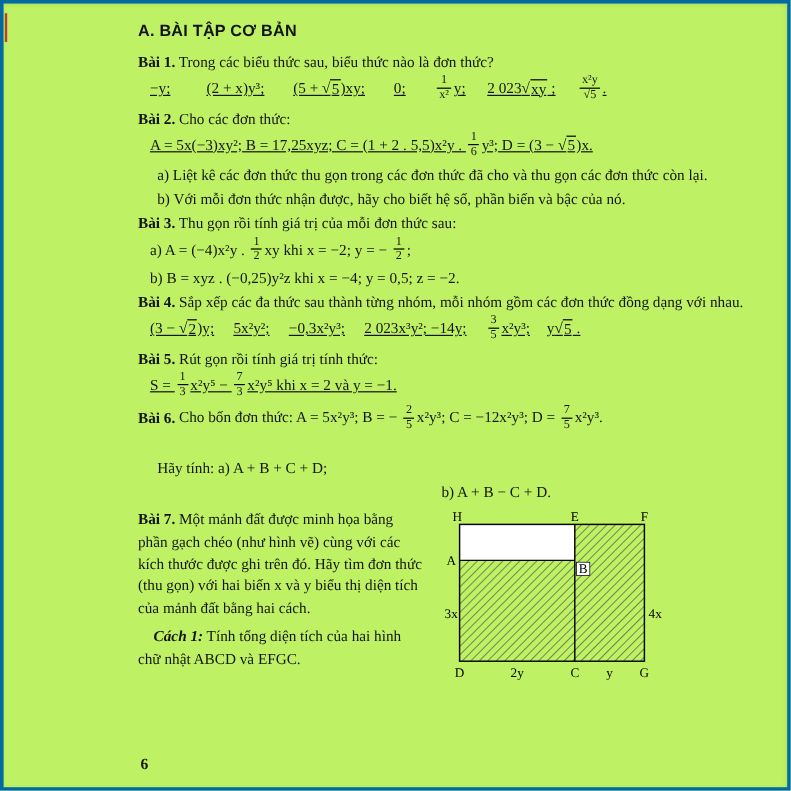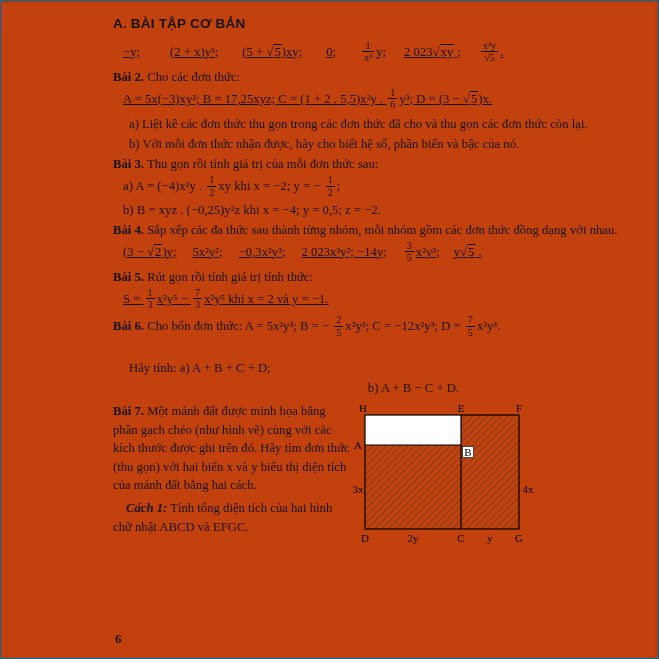--- a/index.html
+++ b/index.html
@@ -1,53 +1,54 @@
 <!DOCTYPE html>
 <html><head>
 <meta charset="utf-8">
 <style>
   html,body{margin:0;padding:0;background:#fff;}
   body{width:659px;height:659px;font-family:"Liberation Serif","DejaVu Serif",serif;font-size:12.7px;line-height:1.45;color:#141414;}
-  .page{position:relative;width:659px;height:659px;box-sizing:border-box;border:1px solid #0369a1;
+  .page{position:relative;width:659px;height:659px;box-sizing:border-box;border:3px solid #0369a1;
         box-shadow:inset -2px 0 4px rgba(0,0,0,0.05), inset 0 2px 3px rgba(0,0,0,0.04);
-        padding:13px 28px 0 112px;overflow:hidden;background:#c2410c;}
+        padding:13px 28px 0 112px;overflow:hidden;background:#bef264;}
   .red-mark{position:absolute;left:1px;top:8px;width:2px;height:24px;background:#c23b2e;}
   h1{font-family:"Liberation Sans","DejaVu Sans",sans-serif;font-size:13.5px;margin:0 0 7px;letter-spacing:0.2px;}
   p{margin:1.5px 0;}
   .exlabel{font-weight:bold;}
   .math{padding-left:10px;margin:1px 0 3px;text-decoration:underline;}
   .sub{padding-left:38px;text-indent:-22px;}
   .ex3line{padding-left:10px;}
   .ex6line1{padding-left:16px;margin-top:20px;}
   .ex6line2{padding-left:84px;text-align:center;}
   .gap{display:inline-block;height:1px;}
   .frac{display:inline-flex;flex-direction:column;vertical-align:middle;text-align:center;
         font-size:0.8em;line-height:1.15;margin:0 2px;position:relative;top:-1px;}
   .frac .num{border-bottom:1px solid #000;padding:0 2px;}
   .frac .den{padding:0 2px;}
   .sqrtw{white-space:nowrap;}
   .sqa{border-top:1px solid #000;padding:0 1px;}
-  .ex7row{display:flex;gap:0;align-items:flex-start;margin-top:3px;}
+  .ex7row{display:flex;gap:16px;align-items:flex-start;margin-top:3px;}
   .ex7left{flex:0 0 auto;width:238px;}
   .ex7fig{flex:0 0 auto;padding-top:2px;}
   .cach{text-indent:13px;margin-top:5px;}
   .cach-label{font-weight:bold;font-style:italic;}
   .cach2{margin-top:6px;}
   .pagenum{position:absolute;left:114px;bottom:9px;font-weight:bold;font-size:13px;}
   svg text{font-family:"Liberation Serif","DejaVu Serif",serif;font-size:11px;fill:#000;}
 </style>
 </head>
 <body>
 
 <div class="page">
   <div class="red-mark"></div>
 
   <h1>A. BÀI TẬP CƠ BẢN</h1>
 
   <div class="ex">
+    <p><b class="exlabel">Bài 1.</b> <span>Trong các biểu thức sau, biểu thức nào là đơn thức?</span></p>
     <p class="math">−y;<span class="gap" style="width: 30px;"></span>(2 + x)y³;<span class="gap" style="width: 24px;"></span>(5 + <span class="sqrtw"><span>√</span><span class="sqa">5</span></span>)xy;<span class="gap" style="width: 24px;"></span>0;<span class="gap" style="width: 24px;"></span><span class="frac">
           <span class="num">1</span>
           <span class="den">x²</span>
         </span>y;<span class="gap" style="width: 18px;"></span>2 023<span class="sqrtw"><span>√</span><span class="sqa">xy</span></span> ;<span class="gap" style="width: 18px;"></span><span class="frac">
           <span class="num">x²y</span>
           <span class="den">√5</span>
         </span>.</p>
   </div>
 
   <div class="ex">

